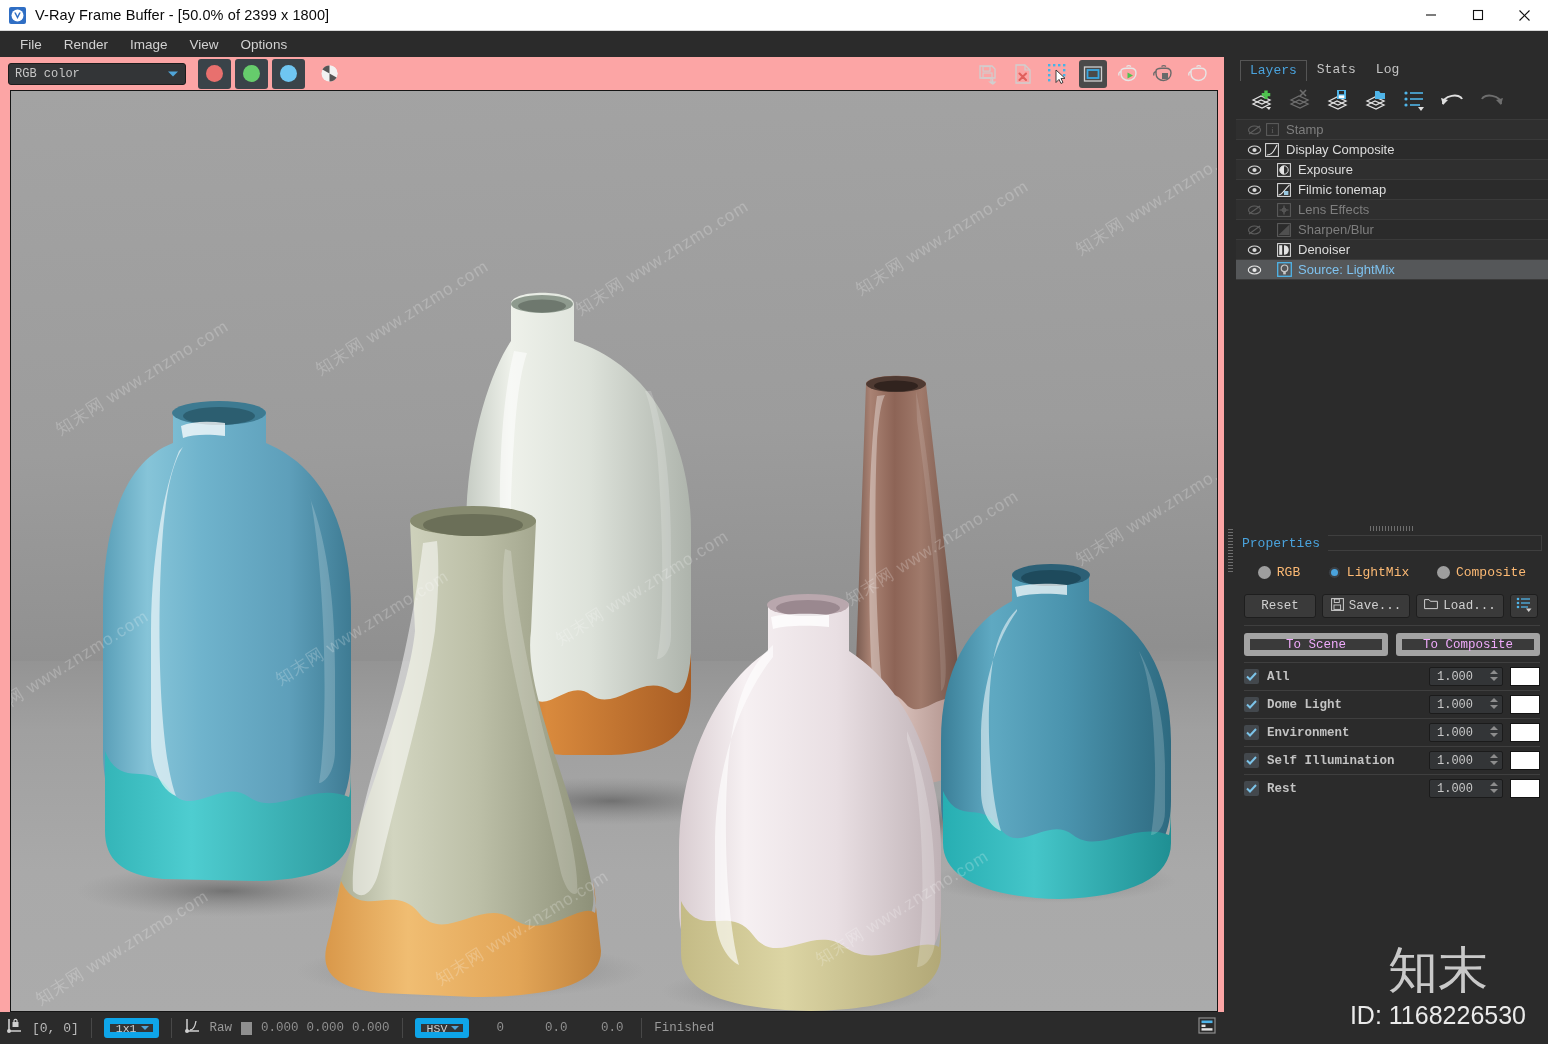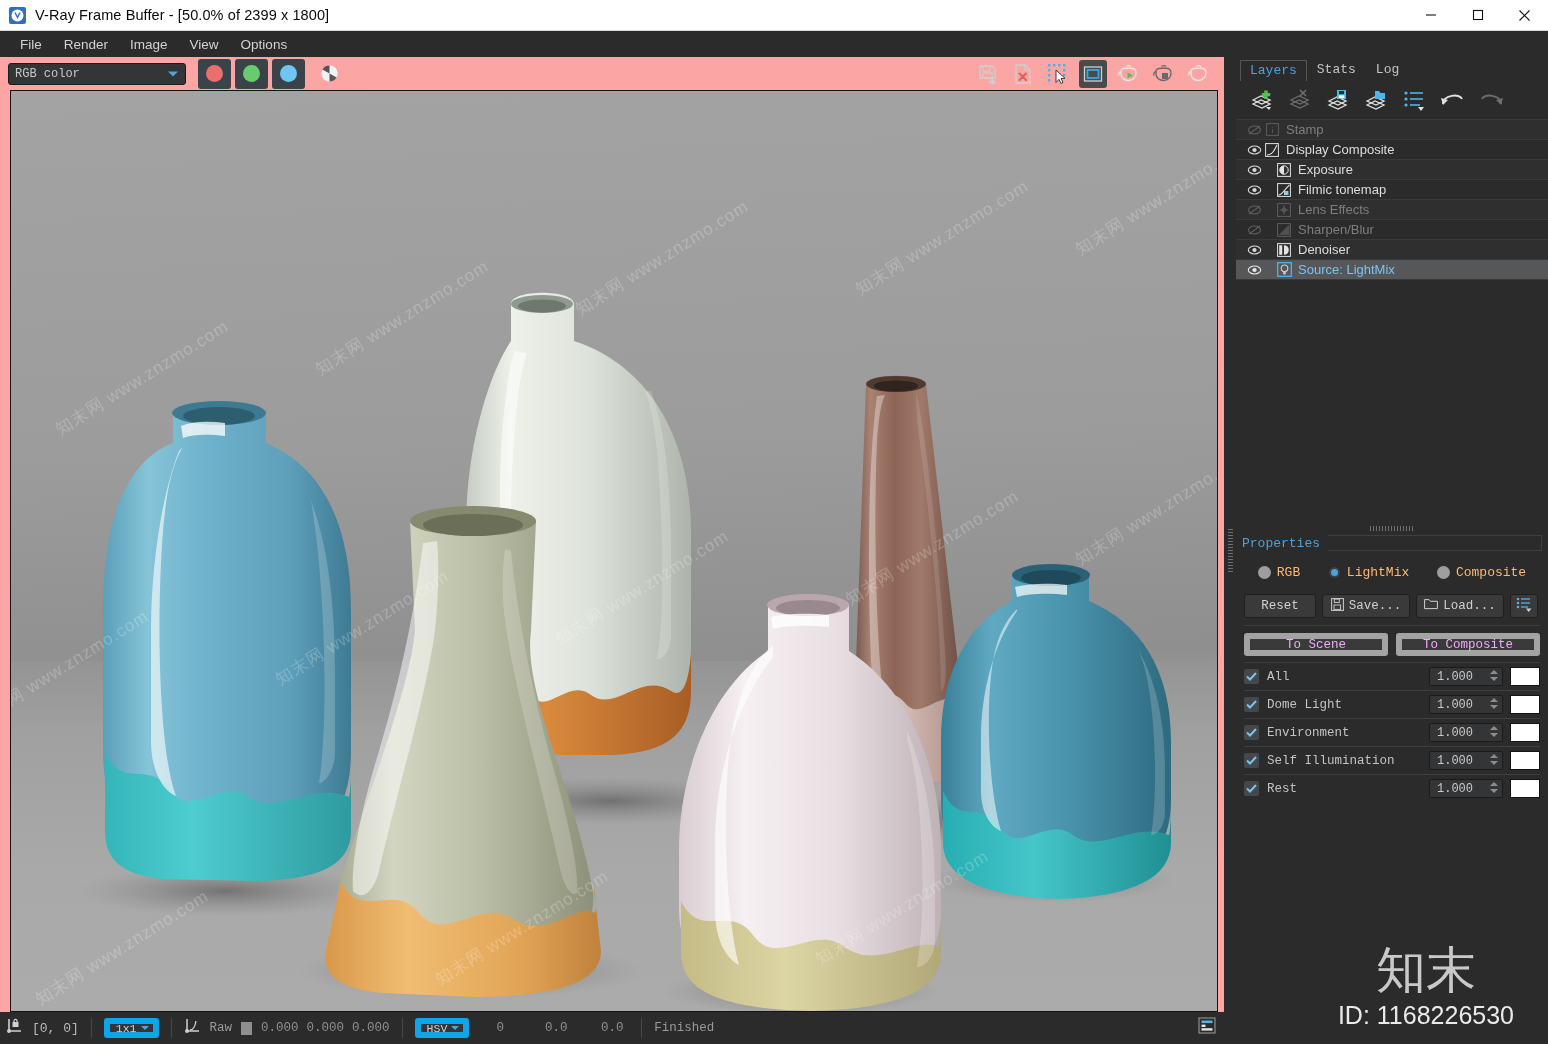--- a/index.html
+++ b/index.html
@@ -133,32 +133,32 @@
      color:#d0d0d0;font-family:"Liberation Mono",monospace;font-size:12.5px;}
   .btnrow2{ display:flex; gap:8px; margin:7px 8px 0 8px; border-top:1px solid #3f3f3f; padding-top:7px;}
   .pbtn2{ flex:1 1 0; height:23px; background:#3a3a3a;border:6px solid #a3a3a3;border-radius:3px;
      display:flex;align-items:center;justify-content:center;color:#f0abfc;
      font-family:"Liberation Mono",monospace;font-size:12.5px;}
 
   .mixlist{ margin:6px 8px 0 8px; }
   .mixrow{ height:28px; display:flex; align-items:center; border-top:1px solid #3f3f3f; gap:0;}
   .cbx{ width:15px;height:15px;border-radius:2px;background:#43484d;display:flex;align-items:center;justify-content:center;flex:0 0 15px;}
   .cbx svg{display:block;}
-  .mixname{ margin-left:8px; font-family:"Liberation Mono",monospace; font-size:12.5px;color:#c3c3c3; white-space:nowrap;}
+  .mixname{ margin-left:8px; font-family:"Liberation Mono",monospace; font-size:12.5px;color:#c3c3c3; white-space:nowrap;font-weight:bold;}
   .mixsp{flex:1 1 auto;}
   .spin{ width:74px;height:19px; background:#333537;border:1px solid #1b1b1b;border-radius:2px;
      display:flex;align-items:center;padding:0 3px 0 7px;position:relative;}
   .spin span{font-family:"Liberation Mono",monospace;font-size:12px;color:#c9c9c9;}
   .spin .arrows{ position:absolute;right:4px;top:2px;display:flex;flex-direction:column;gap:3px;}
   .spin .arrows i{ display:block;width:0;height:0;border-left:4px solid transparent;border-right:4px solid transparent;}
   .spin .arrows i.up{border-bottom:4px solid #8d8d8d;}
   .spin .arrows i.dn{border-top:4px solid #8d8d8d;}
   .colsw{ width:30px;height:19px;background:#ffffff;border:1px solid #141414;margin-left:7px;flex:0 0 30px;}
 
-  .bigwm{ position:absolute; right:34px; bottom:14px; text-align:center; pointer-events:none;}
+  .bigwm{ position:absolute; right:22px; bottom:14px; text-align:center; pointer-events:none;}
   .bigwm .cn{ font-size:50px;color:#c9c9c9; font-family:"DejaVu Sans",sans-serif; line-height:1;}
   .bigwm .idt{ font-size:25px;color:#eaeaea; margin-top:6px; font-family:"Liberation Sans",sans-serif;}
   .rightbottom{flex:1 1 auto;}
 </style>
 </head>
 <body>
 
 <div class="app">
 
   <div class="titlebar">

